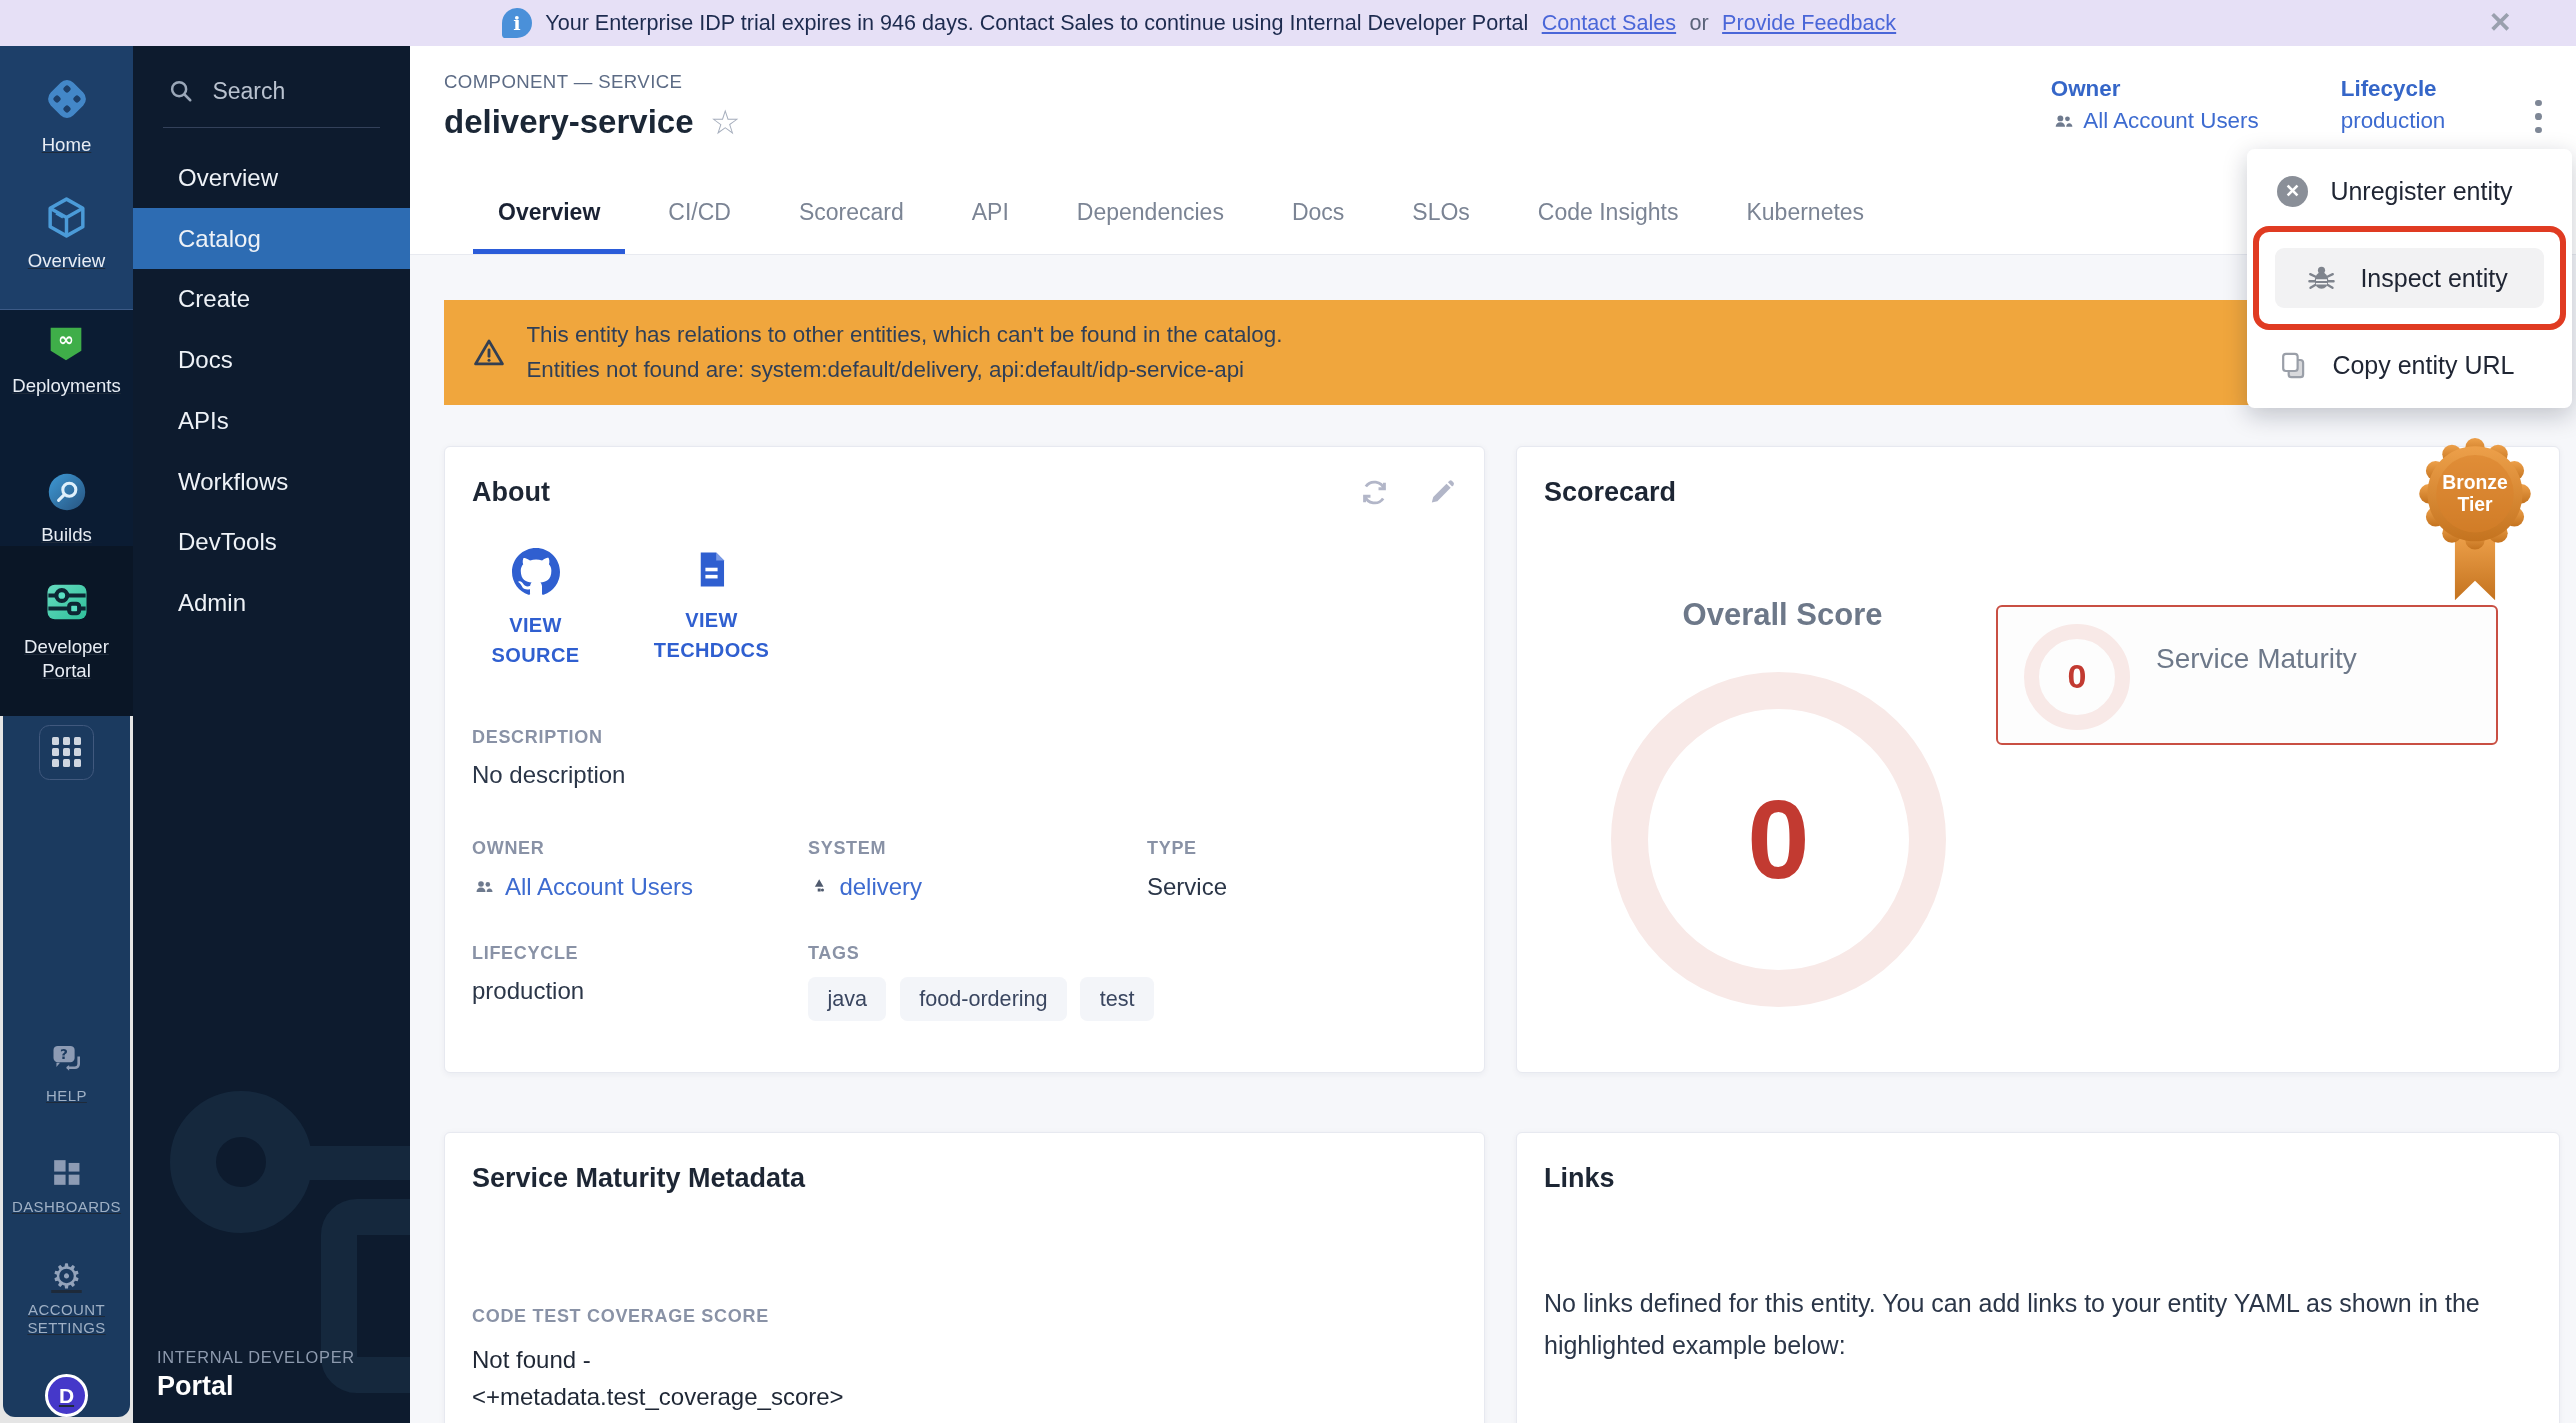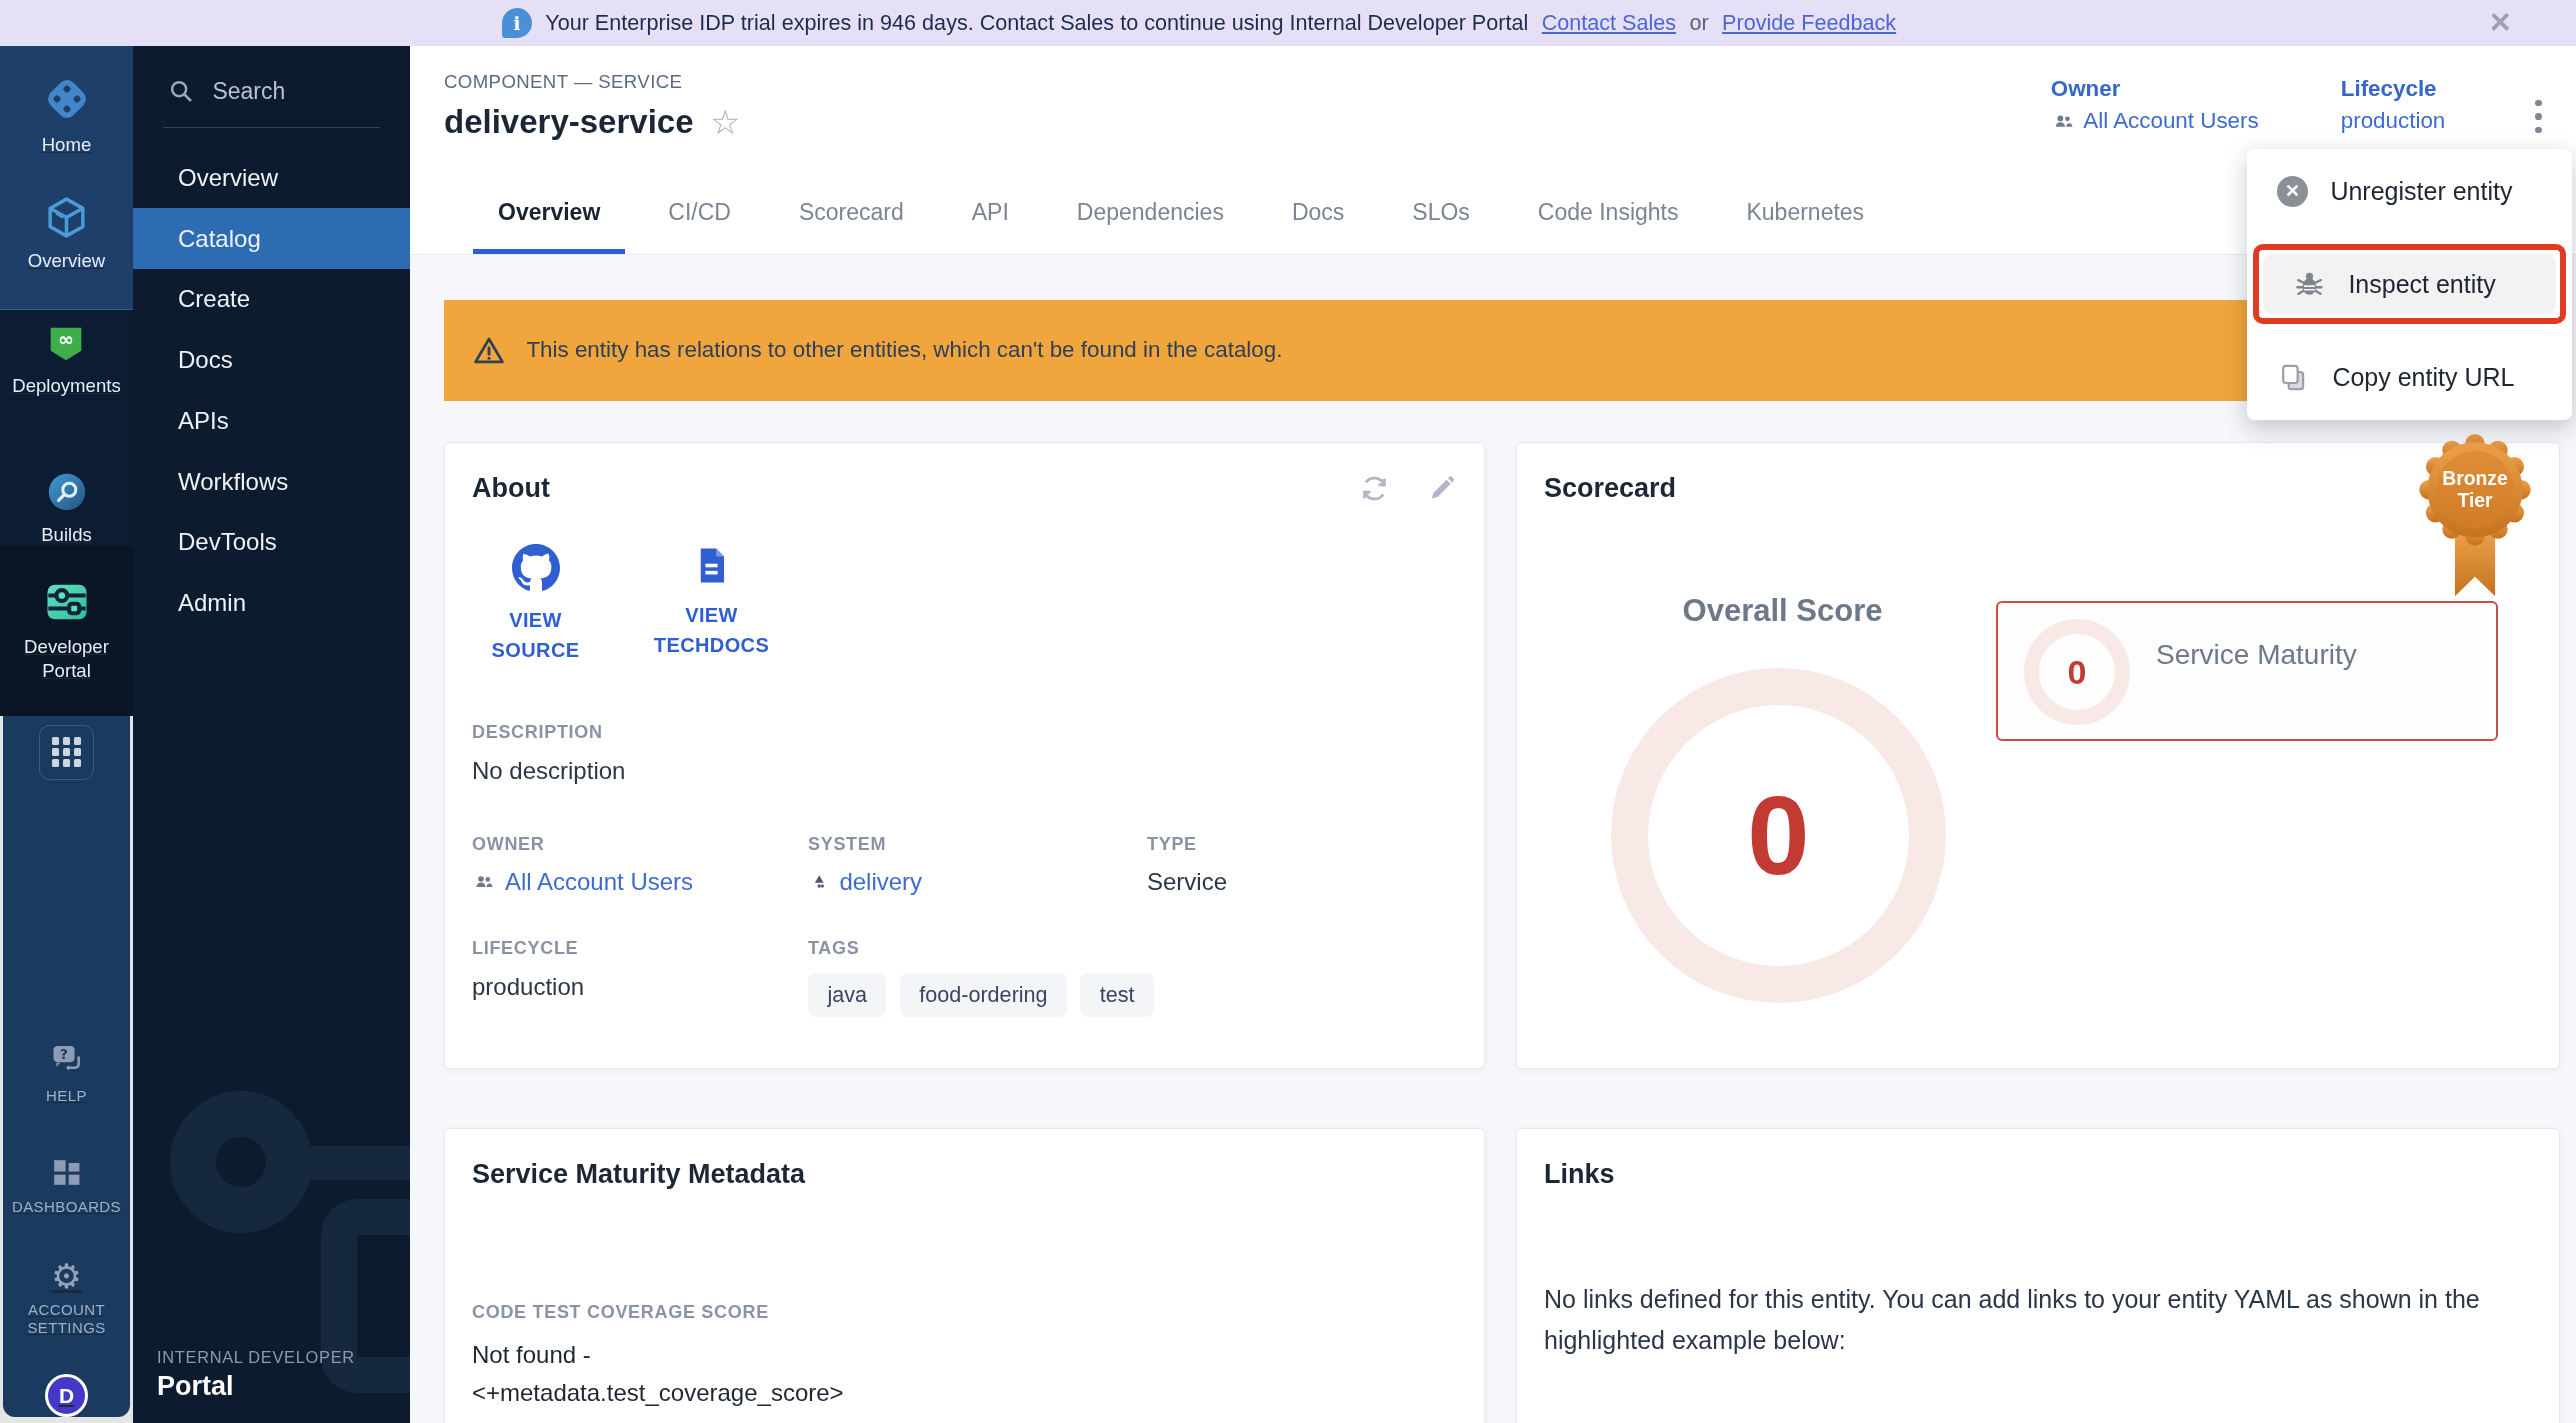--- a/index.html
+++ b/index.html
@@ -110,21 +110,21 @@
   
   .meta-label-row { margin-top:112px; }
   .meta-value-lines { font-size:24px; font-weight:500; color:#1f2735; line-height:1.55; margin-top:6px; }
   .links-body { font-size:25px; color:#2b3648; line-height:1.65; margin-top:89px; }
 
   
   .menu { position:absolute; left:2247px; top:149px; width:325px; background:#fff; border-radius:7.5px;
           box-shadow:0 7.5px 25px rgba(10,20,40,.22); z-index:50; padding:10.4px 0; }
   .menu-item { display:flex; align-items:center; height:64px; padding-left:30px; cursor:pointer; }
   .menu-label { font-size:25px; color:#202634; margin-left:22.4px; }
-  .annotation { border:6.7px solid var(--c-annotation,#e03b22); border-radius:10px; margin:21px 6px; padding:4px; }
+  .annotation { border:6.7px solid var(--c-annotation,#e03b22); border-radius:16px; margin:3px 6px; padding:16px; }
   .annotation .menu-item { background:#f2f2f3; border-radius:9px; height:60px; }
   .x-circle { width:31px; height:31px; border-radius:50%; background:#8a8f98; color:#fff; display:flex;
               align-items:center; justify-content:center; font-size:18px; font-weight:bold; }
 </style>
 </head>
 <body>
 
 <div class="banner">
   <div class="banner-inner">
     <div class="info-badge">i</div>
@@ -325,20 +325,21 @@
 
     <div class="content">
       <div class="warning">
         <svg width="36" height="36" viewBox="0 0 24 24">
           <path d="M12 4L21 19.3H3z" fill="none" stroke="#333f52" stroke-width="1.8" stroke-linejoin="round"></path>
           <path d="M12 10v4.2" stroke="#333f52" stroke-width="1.9" stroke-linecap="round"></path>
           <circle cx="12" cy="16.8" r="1" fill="#333f52"></circle>
         </svg>
         <div class="warning-text">
           <div>This entity has relations to other entities, which can't be found in the catalog.</div>
+          <div>Entities not found are: system:default/delivery, api:default/idp-service-api</div>
         </div>
       </div>
 
       <div class="cards">
 
         <div class="card">
           <div class="card-title">About</div>
           <div class="card-actions">
             <svg class="icon-btn" width="31" height="31" viewBox="0 0 24 24">
               <path d="M19.5 9.5a8 8 0 0 0-14.2-2.1" fill="none" stroke="#b2b6c8" stroke-width="2.2"></path>

